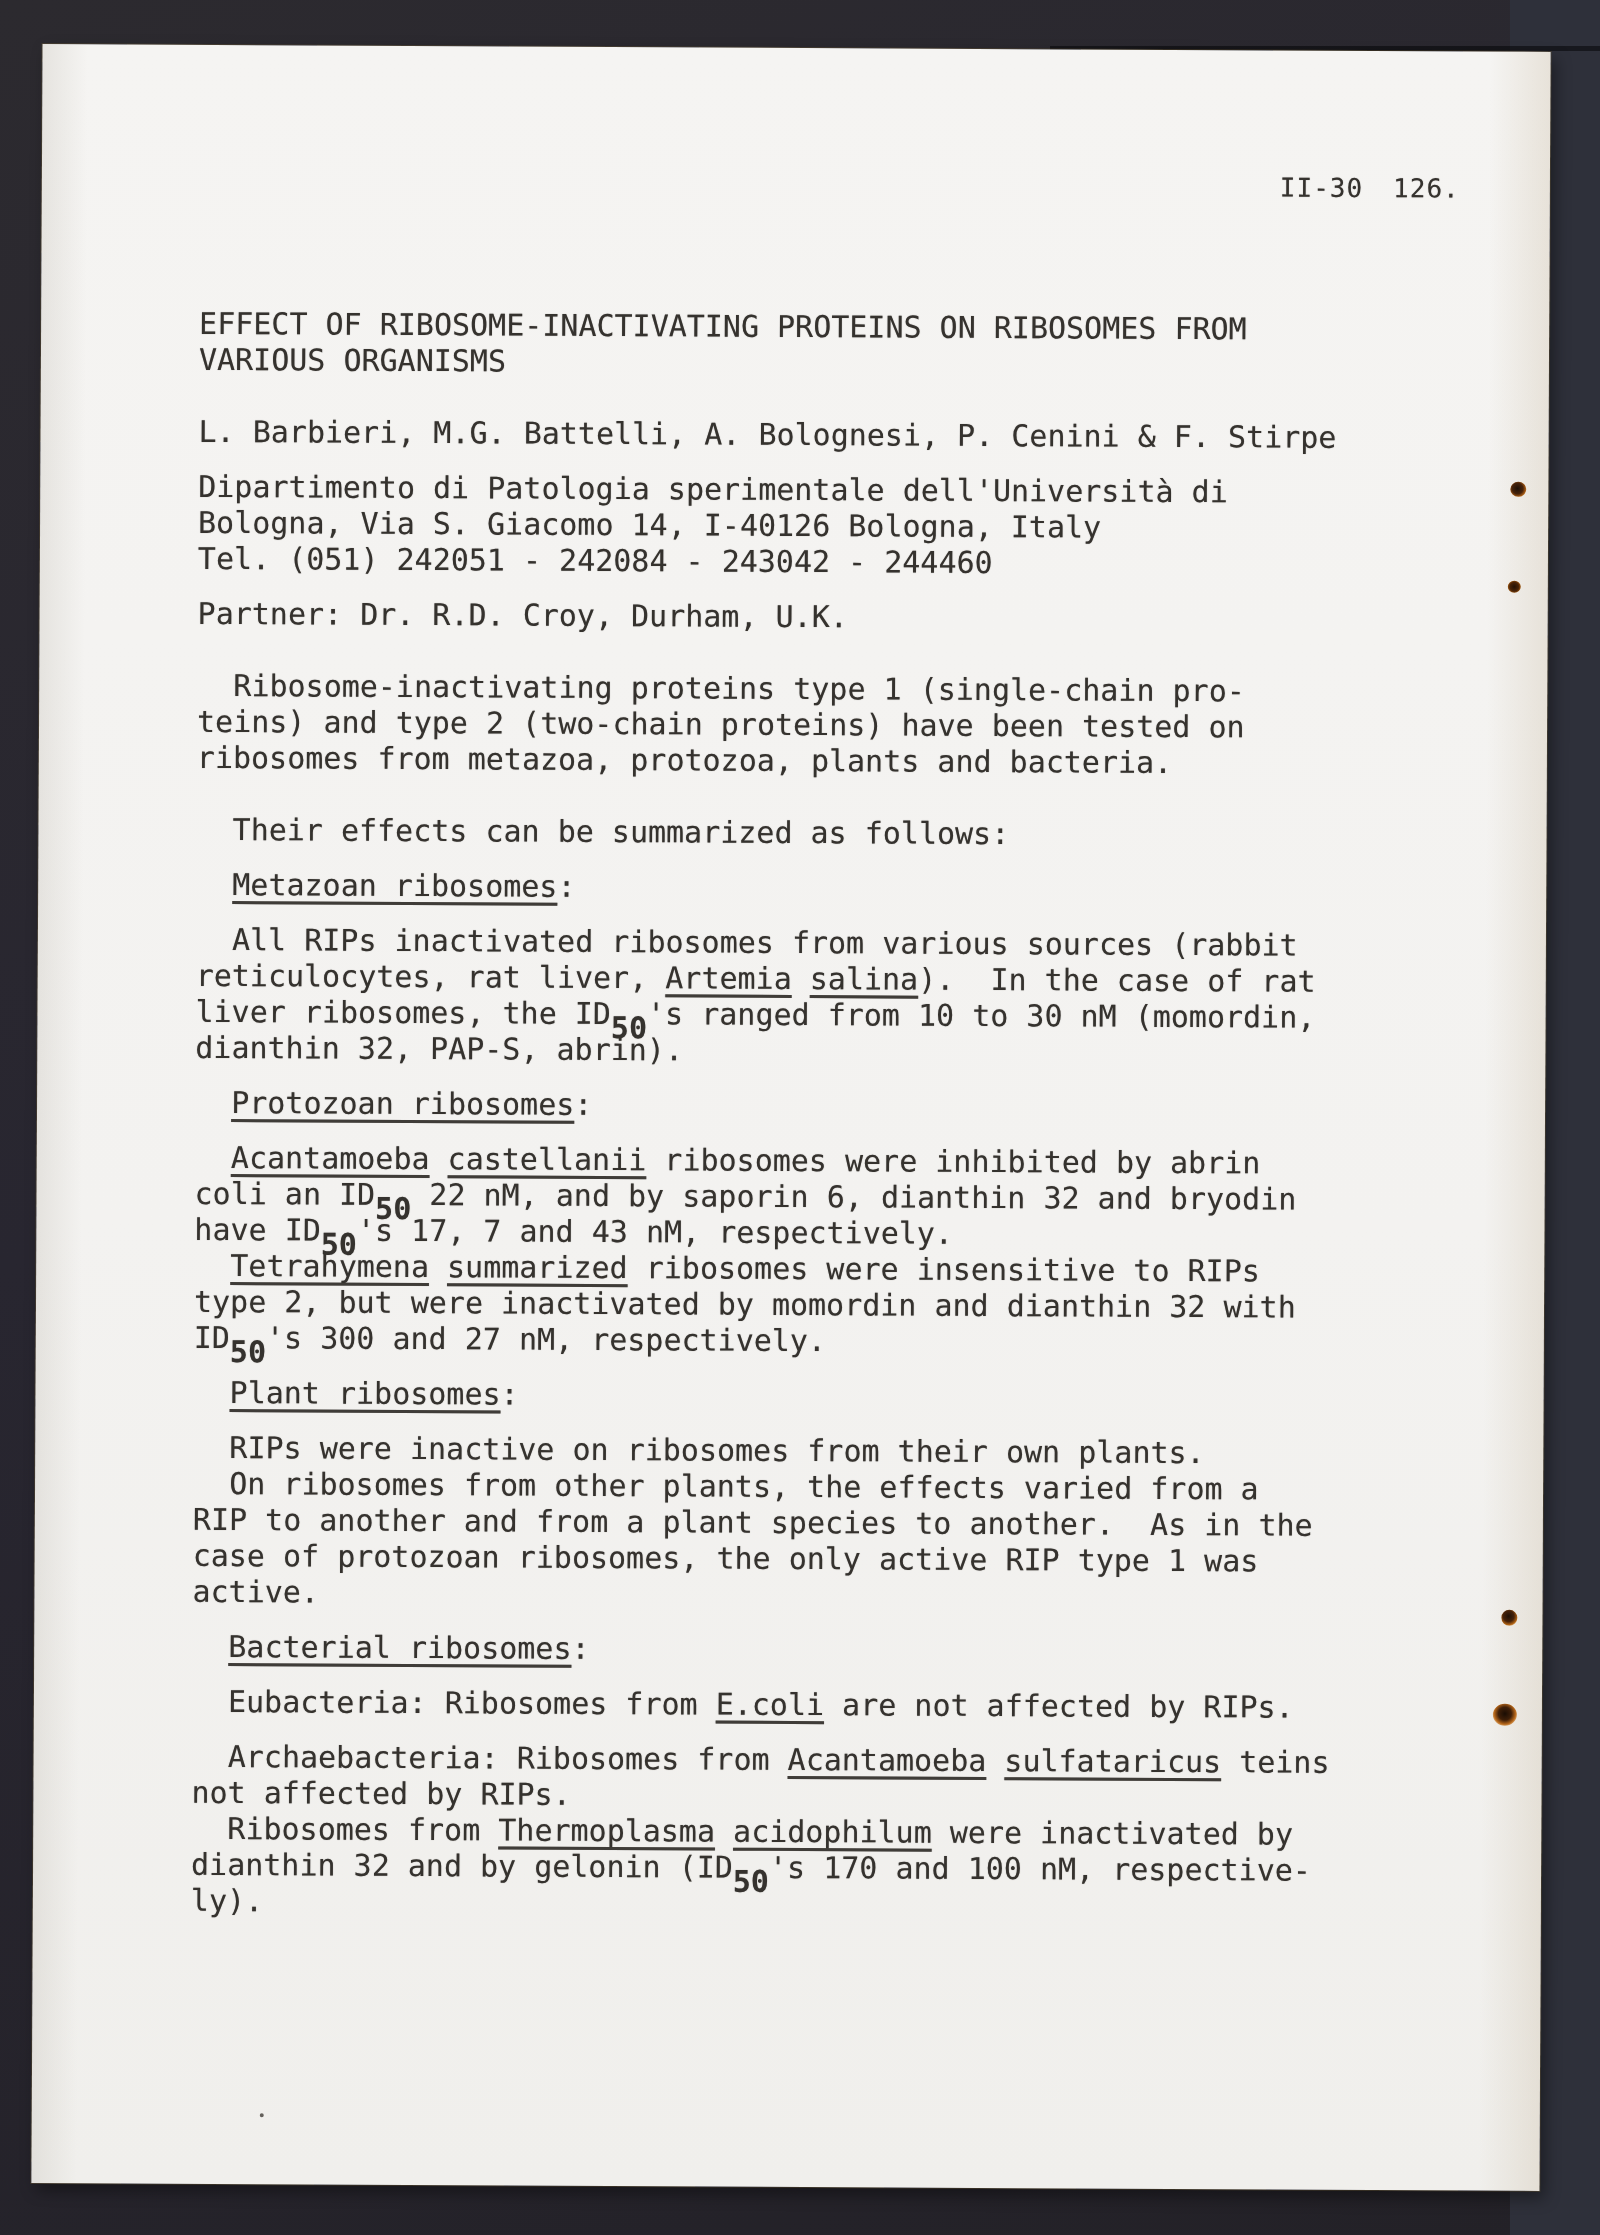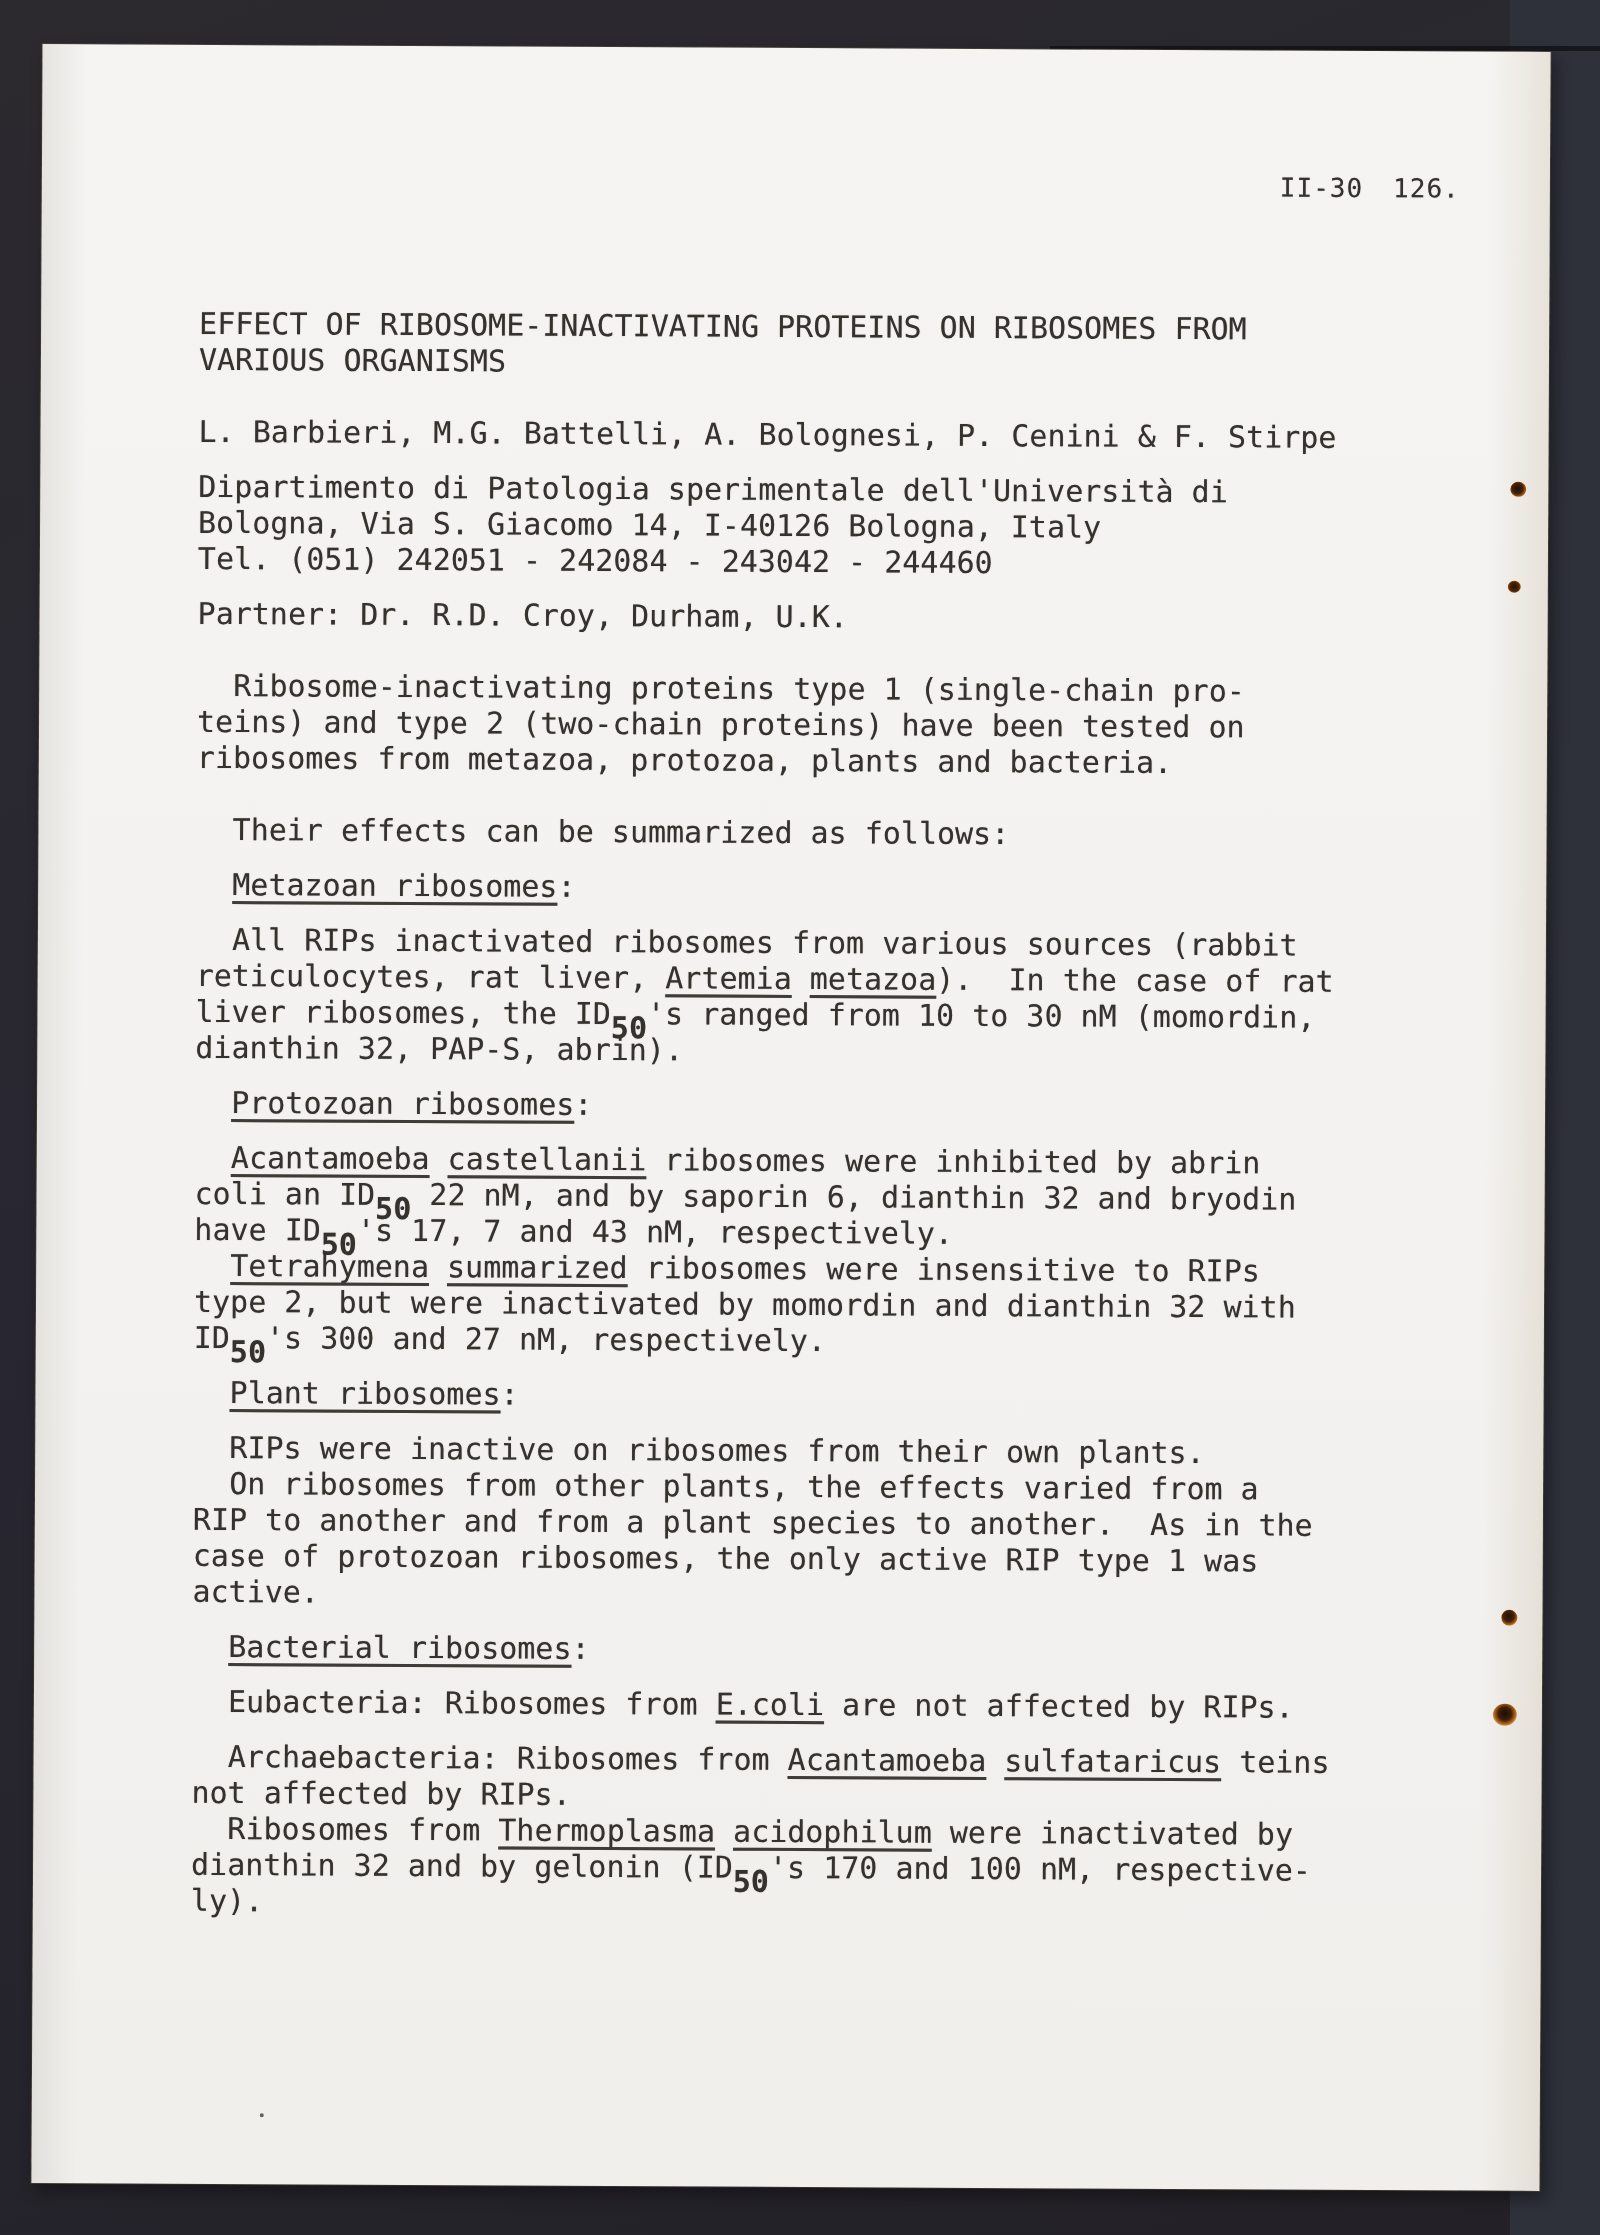--- a/index.html
+++ b/index.html
@@ -93,21 +93,21 @@
         <div class="line"><span>ribosomes from metazoa, protozoa, plants and bacteria.</span></div>
       </div>
       <div class="block para gap-line">
         <div class="line"><span>  Their effects can be summarized as follows:</span></div>
       </div>
       <div class="block heading gap-half">
         <div class="line"><span>  </span><span class="u">Metazoan ribosomes</span><span>:</span></div>
       </div>
       <div class="block para gap-half">
         <div class="line"><span>  All RIPs inactivated ribosomes from various sources (rabbit</span></div>
-        <div class="line"><span>reticulocytes, rat liver, </span><span class="u">Artemia</span><span> </span><span class="u">metazoa</span><span>).  In the case of rat</span></div>
+        <div class="line"><span>reticulocytes, rat liver, </span><span class="u">Artemia</span><span> </span><span class="u">salina</span><span>).  In the case of rat</span></div>
         <div class="line"><span>liver ribosomes, the ID</span><span class="sub">50</span><span>'s ranged from 10 to 30 nM (momordin,</span></div>
         <div class="line"><span>dianthin 32, PAP-S, abrin).</span></div>
       </div>
       <div class="block heading gap-half">
         <div class="line"><span>  </span><span class="u">Protozoan ribosomes</span><span>:</span></div>
       </div>
       <div class="block para gap-half">
         <div class="line"><span>  </span><span class="u">Acantamoeba</span><span> </span><span class="u">castellanii</span><span> ribosomes were inhibited by abrin</span></div>
         <div class="line"><span>coli an ID</span><span class="sub">50</span><span> 22 nM, and by saporin 6, dianthin 32 and bryodin</span></div>
         <div class="line"><span>have ID</span><span class="sub">50</span><span>'s 17, 7 and 43 nM, respectively.</span></div>

